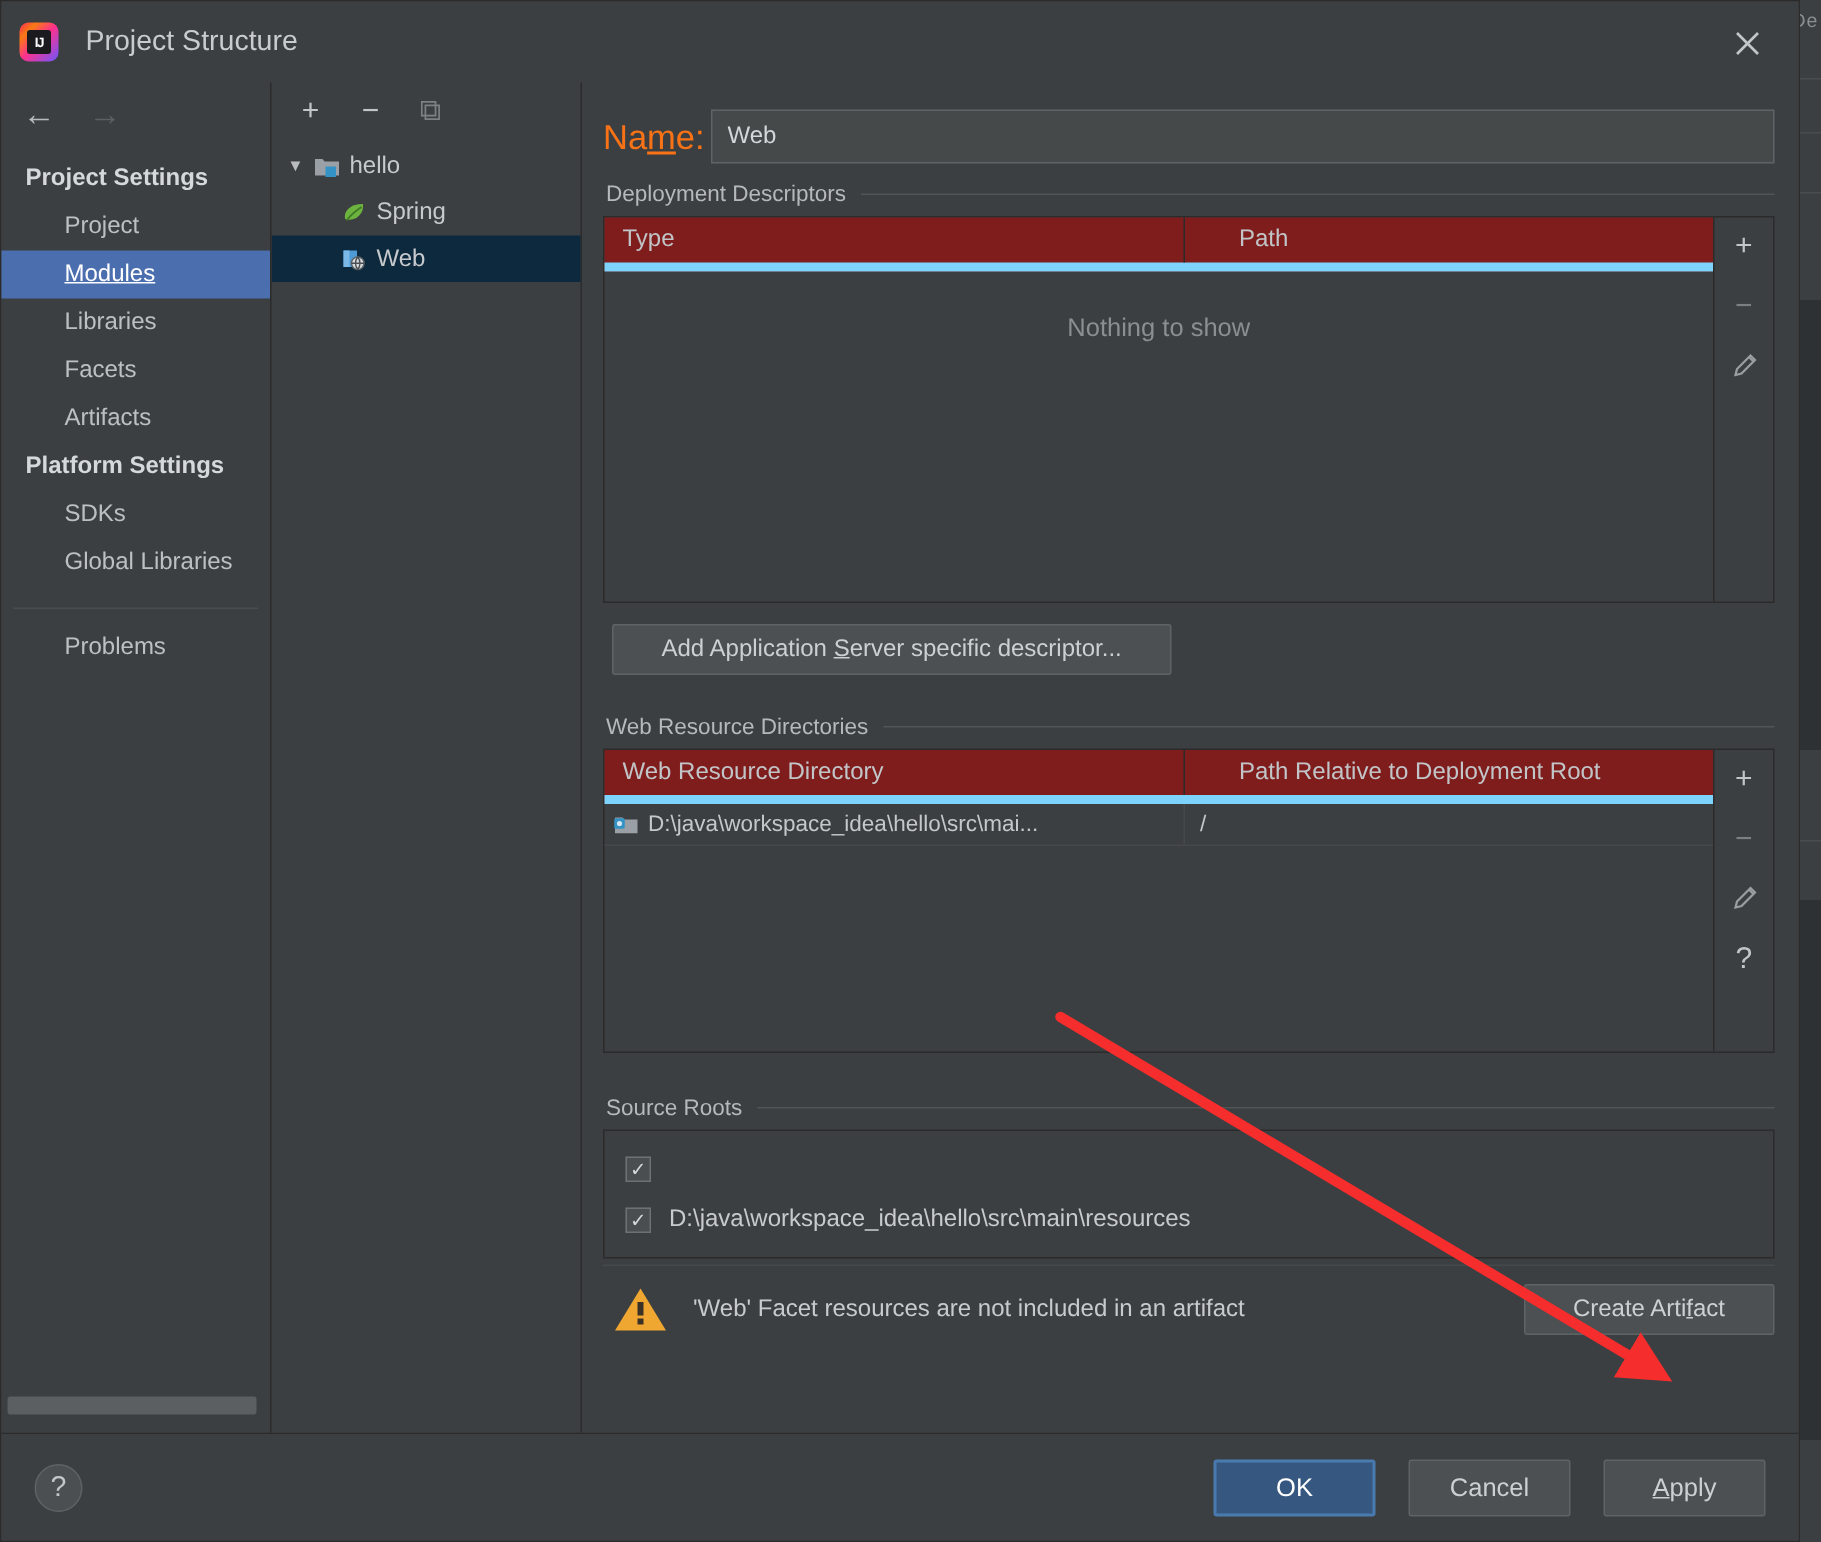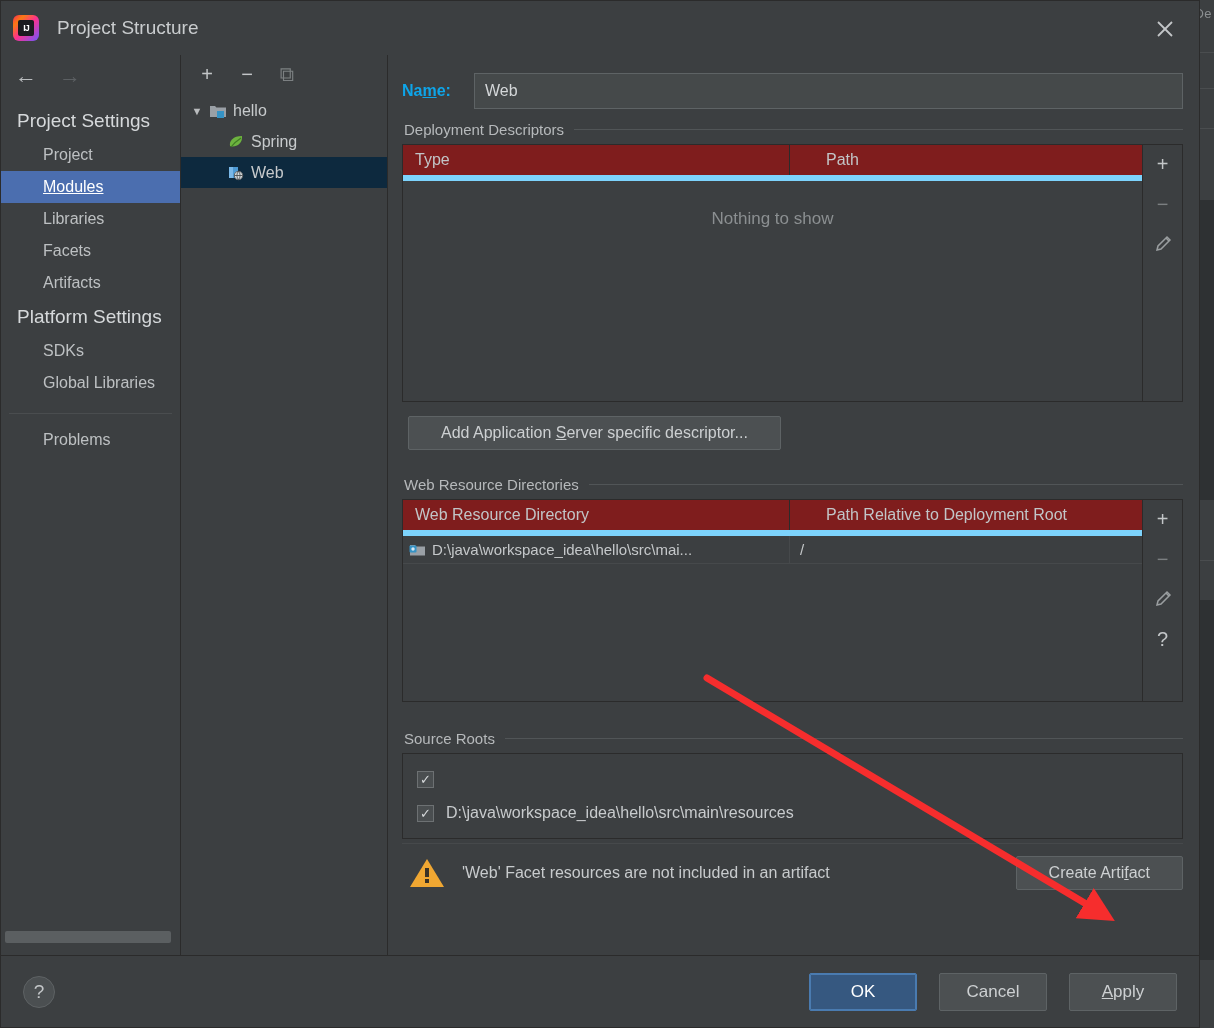--- a/index.html
+++ b/index.html
@@ -85,21 +85,21 @@
     display: flex; flex-direction: column;
   }
   .nav-arrows {
     height: 42px; display: flex; align-items: center; gap: 22px;
     padding-left: 14px;
   }
   .nav-arrow { font-size: 22px; color: #b9bcbe; cursor: pointer; line-height: 1; }
   .nav-arrow.disabled { color: #5c6063; cursor: default; }
   .side-list { padding-top: 6px; }
   .side-head {
-    font-size: 19px; font-weight: normal; color: #d6d9db;
+    font-size: 16px; font-weight: bold; color: #d6d9db;
     padding: 7px 0 7px 16px;
   }
   .side-item {
     font-size: 16px; color: #bdc0c2;
     padding: 7px 0 7px 42px;
     cursor: pointer; white-space: nowrap;
   }
   .side-item.selected { background: #4b6eaf; color: #ffffff; text-decoration: underline; }
   .side-sep { height: 1px; background: #4a4d4f; margin: 14px 8px 10px 8px; }
   .side-scroll {
@@ -142,21 +142,21 @@
     flex: 1 1 auto; background: #3c3f41;
     padding: 0 16px 0 14px;
     display: flex; flex-direction: column; min-width: 0;
     position: relative;
   }
 
   .name-row {
     display: flex; align-items: center; height: 62px; flex: 0 0 62px;
     padding-top: 10px;
   }
-  .name-label { font-size: 16px; color: #0ea5e9; width: 72px; flex: 0 0 72px; font-weight: bold; }
+  .name-label { font-size: 23px; color: #f97316; width: 72px; flex: 0 0 72px; }
   .name-label u { text-decoration: underline; }
   .name-input {
     flex: 1 1 auto; height: 36px;
     background: #45494a; border: 1px solid #5e6365;
     color: #d4d7d9; font-size: 16px;
     padding: 0 10px; font-family: "Liberation Sans", sans-serif;
     outline: none;
   }
 
   .section-title {

